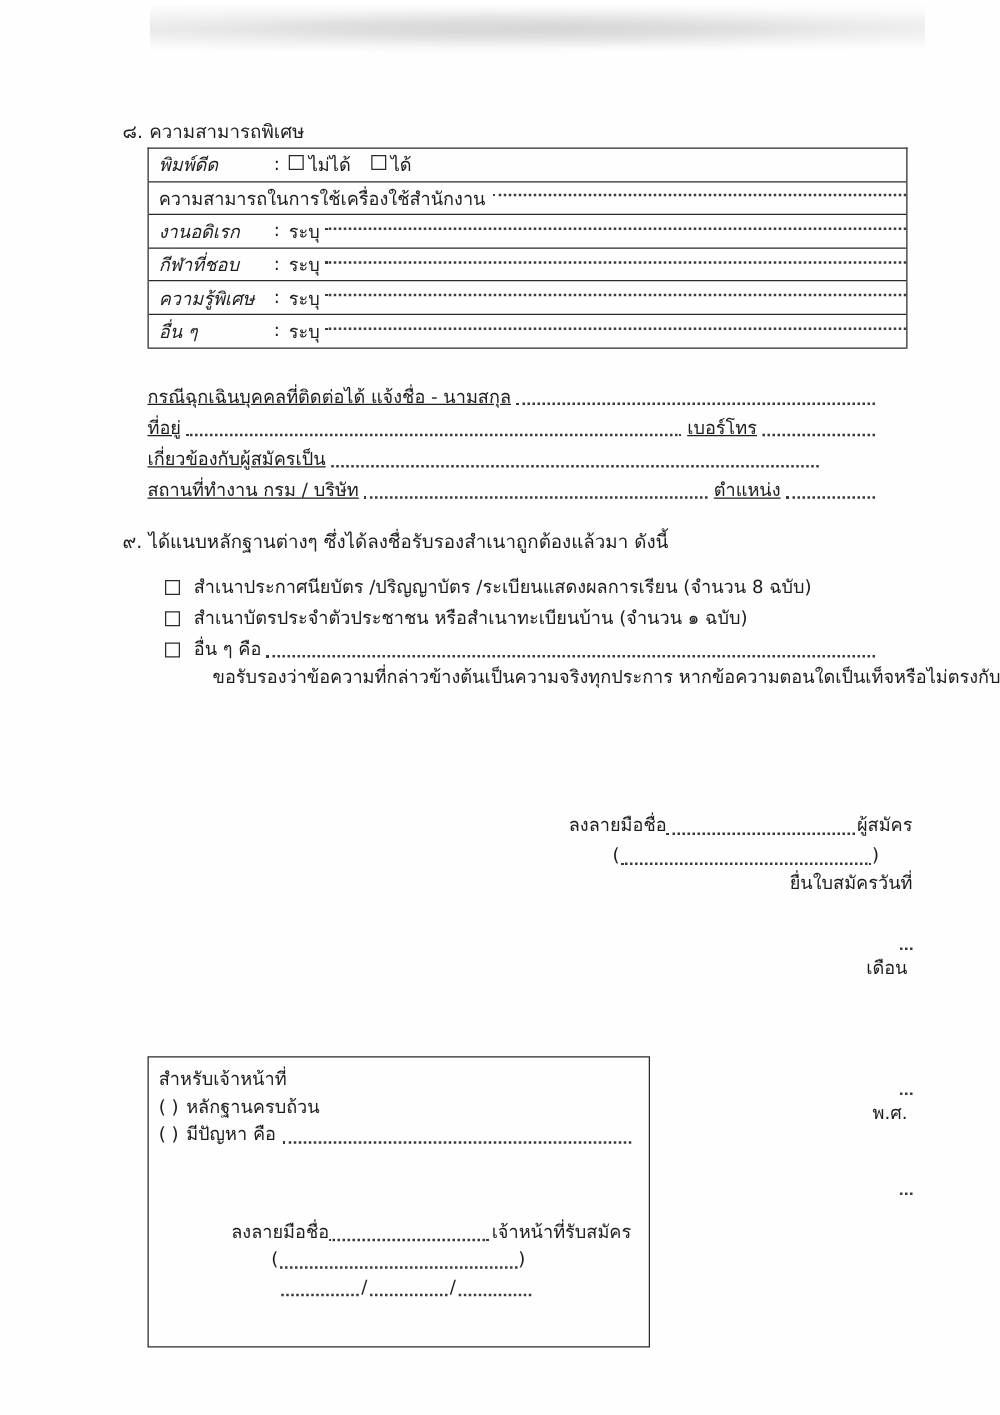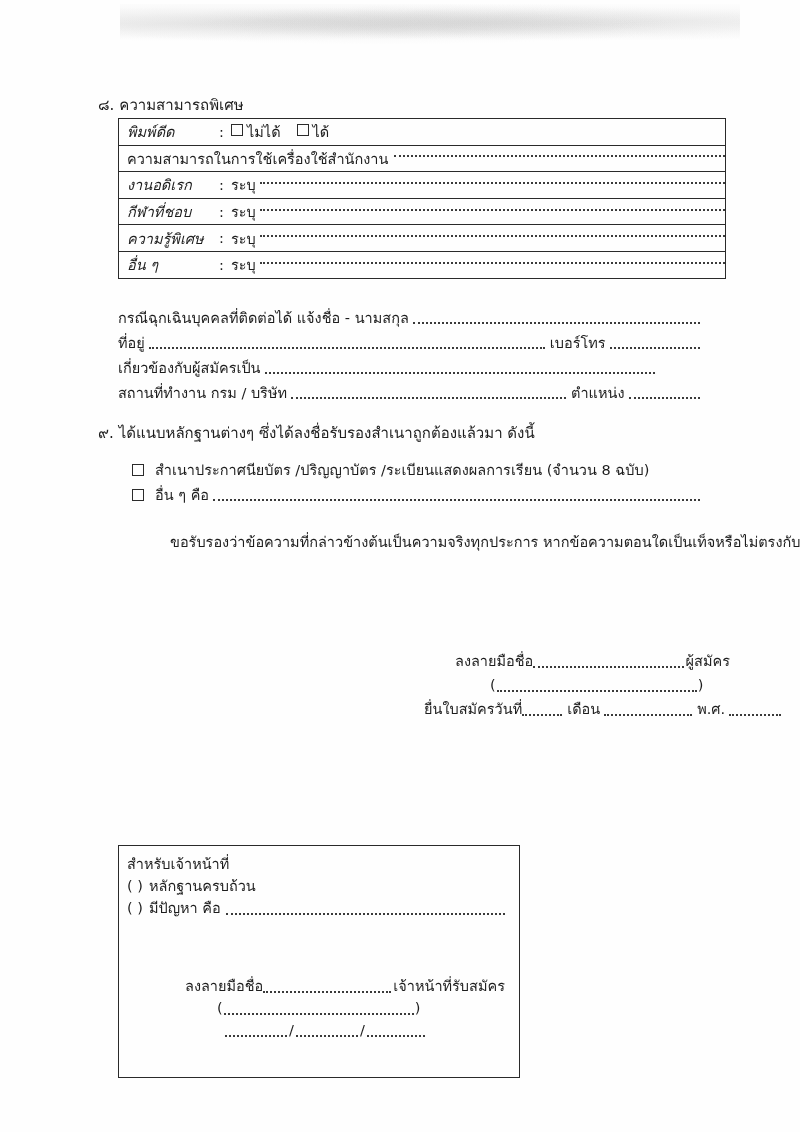--- a/index.html
+++ b/index.html
@@ -87,21 +87,21 @@
   }
 
   
   .drow {
     display: flex;
     align-items: flex-end;
     font-size: 14.5px;
     line-height: 19px;
     white-space: nowrap;
   }
-  .drow .txt { padding-right: 4px; }
+  .drow .txt { padding-right: 4px; text-decoration: underline; }
 
   
   .cb-item {
     display: flex;
     align-items: flex-end;
     font-size: 14.5px;
     line-height: 20px;
     white-space: nowrap;
   }
   .cb-box {
@@ -240,20 +240,24 @@
     <span class="sec-num">๙.</span><span>ได้แนบหลักฐานต่างๆ ซึ่งได้ลงชื่อรับรองสำเนาถูกต้องแล้วมา ดังนี้</span>
   </div>
 
   <div class="abs" style="left:132px; top:455px; width:568px;">
 
     <div class="cb-item" style="height:25px;">
       <span class="cb-box"></span>
       <span>สำเนาประกาศนียบัตร /ปริญญาบัตร /ระเบียนแสดงผลการเรียน (จำนวน 8 ฉบับ)</span>
     </div>
 
+    <div class="cb-item" style="height:25px;">
+      <span class="cb-box"></span>
+      <span>สำเนาบัตรประจำตัวประชาชน หรือสำเนาทะเบียนบ้าน (จำนวน ๑ ฉบับ)</span>
+    </div>
 
     <div class="cb-item" style="height:25px;">
       <span class="cb-box"></span>
       <span class="txt" style="padding-right:4px;">อื่น ๆ คือ</span>
       <span class="dots"></span>
     </div>
   </div>
 
   <div class="abs" style="left:118px; top:530px; width:590px;">
     <div class="para">
@@ -268,21 +272,21 @@
       <span class="dots"></span>
       <span class="txt" style="padding:0 0 0 2px;">ผู้สมัคร</span>
     </div>
 
     <div class="sig-line" style="height:24px; padding-left:70px;">
       <span class="txt" style="padding-right:1px;">(</span>
       <span class="dots" style="flex:0 0 200px;"></span>
       <span class="txt" style="padding:0 0 0 1px;">)</span>
     </div>
 
-    <div class="sig-line" style="height:24px; padding-left:4px;">
+    <div class="sig-line" style="height:24px; padding-left:4px;flex-direction:column;">
       <span class="txt">ยื่นใบสมัครวันที่</span>
       <span class="dots" style="flex:0 0 40px;"></span>
       <span class="txt" style="padding:0 4px 0 5px;">เดือน</span>
       <span class="dots" style="flex:0 0 88px;"></span>
       <span class="txt" style="padding:0 4px 0 5px;">พ.ศ.</span>
       <span class="dots" style="flex:0 0 52px;"></span>
     </div>
   </div>
 
   <div class="officer-box">

